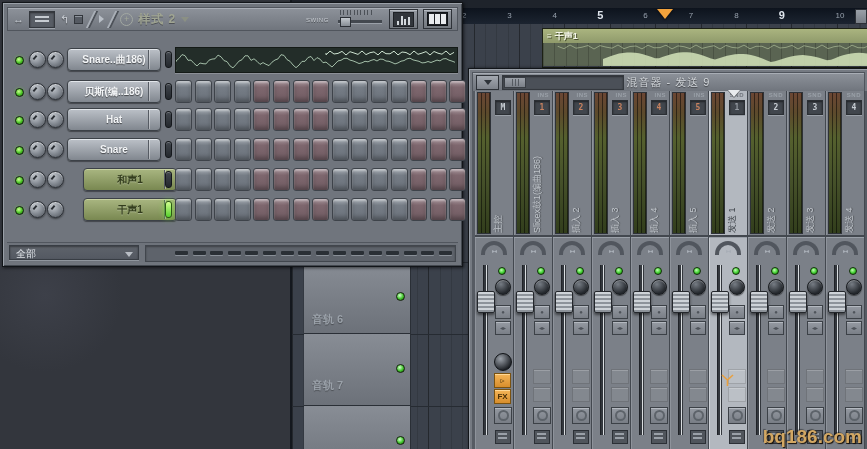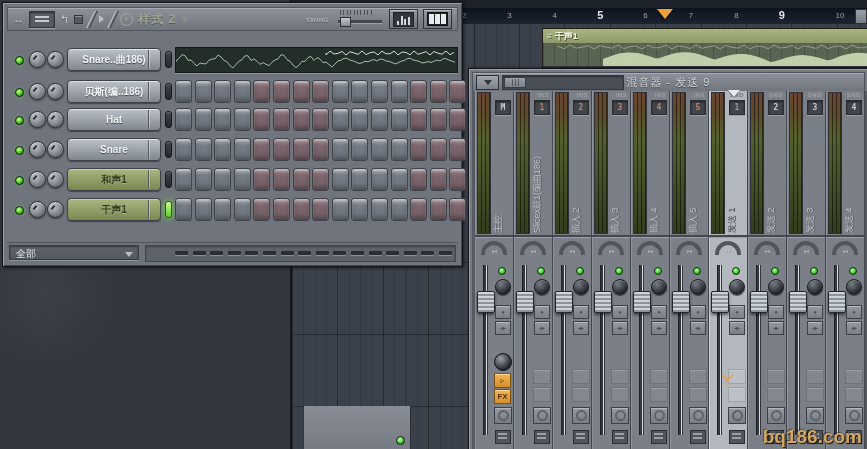--- a/index.html
+++ b/index.html
@@ -66,21 +66,21 @@
   .knob{position:absolute;top:4px;width:15px;height:15px;border-radius:50%;border:1px solid #2b2f35;
     background:radial-gradient(circle at 35% 30%,#c4c9cf,#868c94 50%,#4b5057);
     box-shadow:inset 0 1px 1px rgba(255,255,255,.6),0 1px 2px rgba(0,0,0,.5);}
   .knob:after{content:"";position:absolute;left:4px;top:3px;width:2px;height:5px;background:#2a2e33;transform:rotate(40deg);}
   .k1{left:22px;} .k2{left:40px;}
   .ch-btn{position:absolute;left:60px;top:1px;width:92px;height:21px;border-radius:4px;border:1px solid #3c4147;
     background:linear-gradient(#bcc1c8,#81878f);box-shadow:inset 0 1px 0 #e2e6ea,0 1px 1px rgba(0,0,0,.4);
     font-size:10px;font-weight:bold;color:#f3f5f7;text-shadow:0 1px 1px rgba(0,0,0,.55);
     display:flex;align-items:center;justify-content:center;}
   .ch-btn:after{content:"";position:absolute;right:11px;top:1px;bottom:1px;width:1px;background:#565b63;box-shadow:1px 0 0 rgba(255,255,255,.35);}
-  .ch-btn.green{background:linear-gradient(#a9b681,#798851);color:#323c1c;text-shadow:0 1px 0 rgba(255,255,255,.25);box-shadow:inset 0 1px 0 #c8d2a2,0 1px 1px rgba(0,0,0,.4);}
+  .ch-btn.green{background:linear-gradient(#a9b681,#798851);color:#323c1c;text-shadow:0 1px 0 rgba(255,255,255,.25);box-shadow:inset 0 1px 0 #c8d2a2,0 1px 1px rgba(0,0,0,.4);margin-left:16px;}
   .pill{position:absolute;left:158px;top:4px;width:5px;height:15px;border-radius:3px;border:1px solid #15181c;
     background:linear-gradient(#41464d,#24282d);box-shadow:inset 0 1px 0 rgba(255,255,255,.25);}
   .pill.on{background:linear-gradient(#d2ff90,#55d02c);border-color:#2c5a14;box-shadow:0 0 6px rgba(120,235,60,.9);}
   .steps{position:absolute;left:168px;top:1px;display:flex;gap:2.6px;}
   .step{width:15px;height:21px;border-radius:3px;border:1px solid #3e434a;
     background:linear-gradient(#a8aeb5,#767d86 30%,#6a717a);
     box-shadow:inset 0 2px 2px rgba(255,255,255,.35),inset 0 -3px 4px rgba(0,0,0,.28);}
   .step.red{background:linear-gradient(#a6939a,#7e676e 30%,#715c63);}
   .wavebox{position:absolute;left:168px;top:0;width:281px;height:24px;background:#232d29;border:1px solid #141a17;box-shadow:0 1px 0 rgba(255,255,255,.2);}
   .rack-bottom{position:absolute;left:4px;bottom:4px;right:4px;height:19px;border-top:1px solid #51565e;background:#6e737b;}
@@ -176,20 +176,28 @@
         <div class="clip-body">
           <svg width="327" height="23">
               <path id="clipwave" fill="#ccdcb4" opacity="0.9" d="M60,23 L60,16.1 L64,14.5 L68,13.0 L72,11.7 L76,10.6 L80,9.9 L84,9.5 L88,9.4 L92,9.7 L96,10.3 L100,11.2 L104,12.4 L108,13.7 L112,15.2 L116,15.3 L120,13.8 L124,12.4 L128,11.2 L132,10.2 L136,9.6 L140,9.2 L144,9.2 L148,9.5 L152,10.2 L156,11.2 L160,12.4 L164,13.9 L168,15.4 L172,16.6 L176,15.2 L180,13.9 L184,12.8 L188,11.9 L192,11.2 L196,10.9 L200,10.9 L204,11.3 L208,12.0 L212,13.0 L216,14.3 L220,15.7 L224,17.4 L228,19.1 L232,18.2 L236,16.9 L240,15.8 L244,14.6 L248,13.5 L252,12.7 L256,12.3 L260,12.1 L264,12.4 L268,12.9 L272,13.7 L276,14.7 L280,16.0 L284,17.3 L288,16.8 L292,15.2 L296,13.6 L300,12.3 L304,11.2 L308,10.4 L312,9.9 L316,9.7 L320,10.0 L324,10.5 L327,23 Z"></path>
               <path id="clipline" stroke="#b9c9a2" fill="none" opacity="0.6" d="M15,4 L15,3.4 L21,5.7 L27,2.0 L33,5.2 L39,4.2 L45,2.5 L51,6.0 L57,2.6 L63,4.1 L69,5.2 L75,2.0 L81,5.7 L87,3.5 L93,3.0 L99,5.9 L105,2.2 L111,4.8 L117,4.6 L123,2.2 L129,5.9 L135,2.9 L141,3.7 L147,5.6 L153,2.0 L159,5.4 L165,3.9 L171,2.7 L177,6.0 L183,2.4 L189,4.4 L195,5.0 L201,2.1 L207,5.8 L213,3.3 L219,3.3 L225,5.8 L231,2.1 L237,5.0 L243,4.4 L249,2.4 L255,6.0 L261,2.7 L267,4.0 L273,5.4 L279,2.0 L285,5.6 L291,3.7 L297,2.9 L303,5.9 L309,2.2 L315,4.7 L321,4.8 L327,2.2 "></path>
             </svg>
         </div>
       </div>
     <div class="pl-rowline" style="top: 238px;"></div>
         <div class="pl-rowline" style="top: 310px;"></div>
         <div class="pl-rowline" style="top: 382px;"></div>
+        <div class="pl-header-row" style="top: 238px;">
+          <div class="pl-track-label" style="top: 50px;">音轨 6</div>
+          <div class="pl-led" style="top: 30px;"></div>
+        </div>
+        <div class="pl-header-row" style="top: 310px;">
+          <div class="pl-track-label" style="top: 44px;">音轨 7</div>
+          <div class="pl-led" style="top: 30px;"></div>
+        </div>
         <div class="pl-header-row" style="top: 382px;">
           <div class="pl-track-label" style="top: 7px; margin-top: 48px;">音轨 8</div>
           <div class="pl-led" style="top: 30px;"></div>
         </div>
       </div>
   </div>
 
   <div class="rack">
     <div class="rack-title">
       <span class="t-ico">↔</span>

